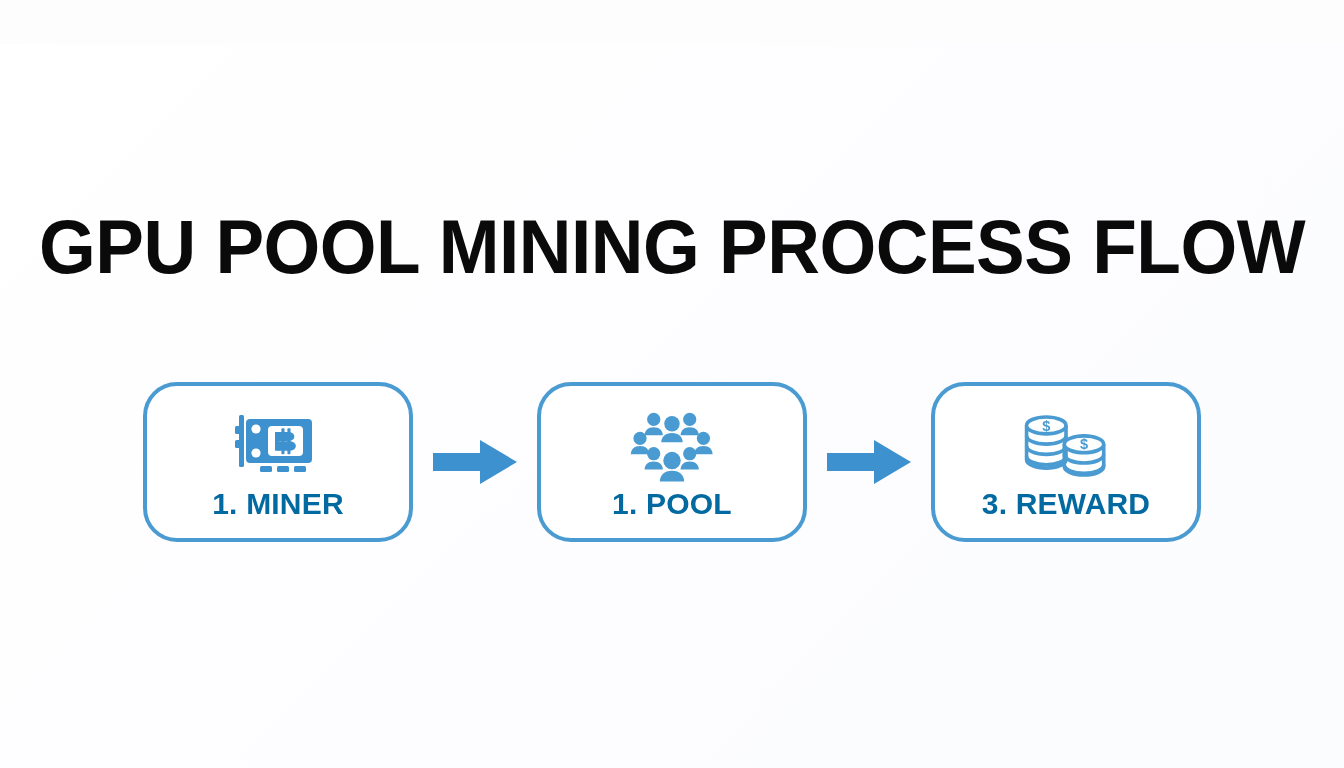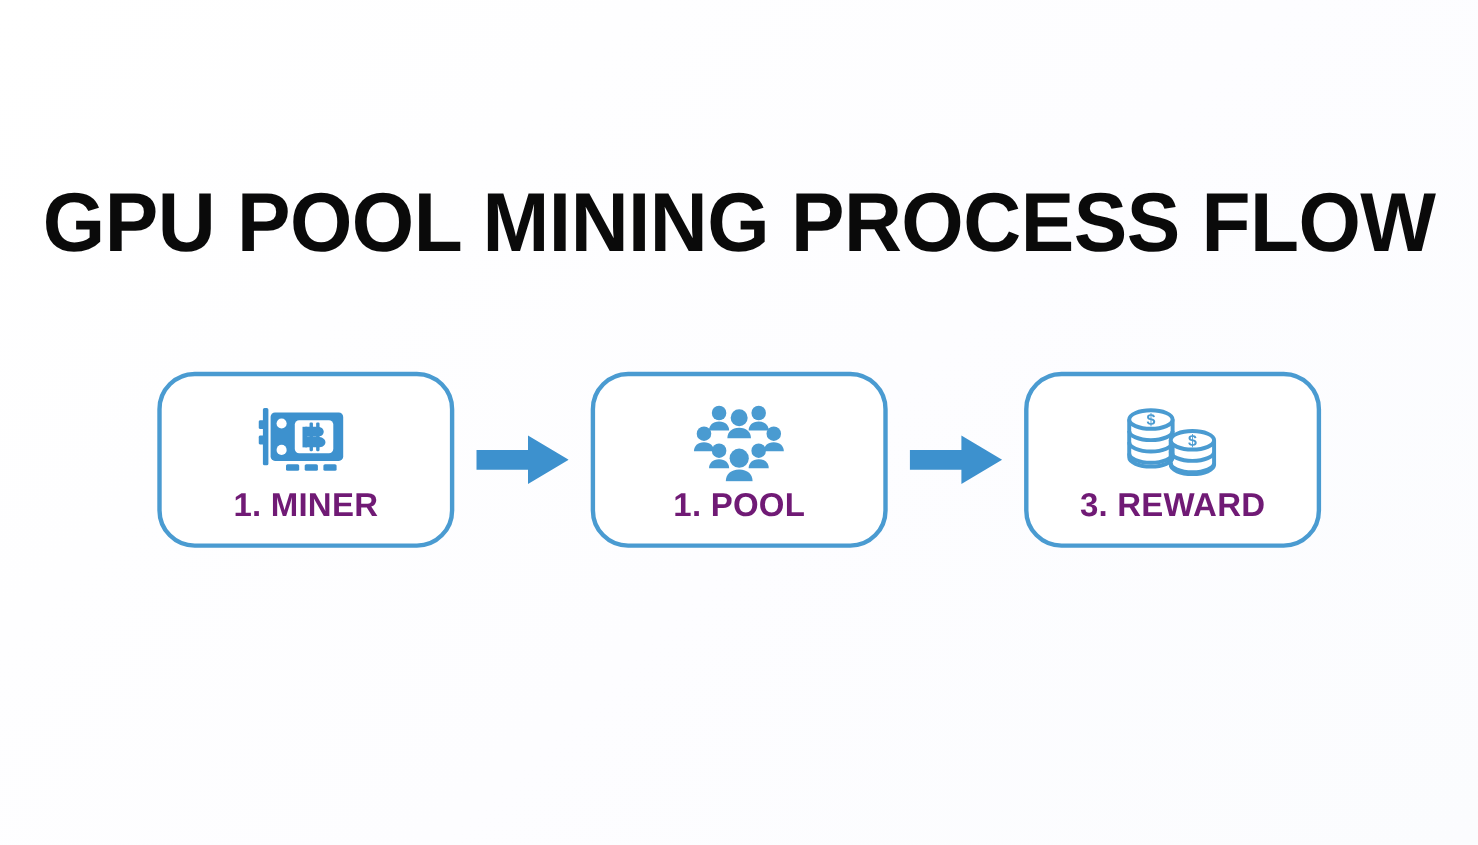--- a/index.html
+++ b/index.html
@@ -12,20 +12,21 @@
     background: #fdfdfe;
     font-family: "Liberation Sans", sans-serif;
     overflow: hidden;
     position: relative;
   }
 
   .slide {
     position: absolute;
     inset: 0;
     background: linear-gradient(135deg, #ffffff 0%, #fdfdff 55%, #fbfcfe 100%);
+    margin-top: 44px;
   }
 
   
   .title {
     position: absolute;
     left: 0;
     right: 0;
     top: 165px;
     text-align: center;
     font-family: "Liberation Sans", sans-serif;
@@ -70,21 +71,21 @@
     align-items: center;
     justify-content: center;
     margin-bottom: 4px;
   }
 
   .card-label {
     font-family: "Liberation Sans", sans-serif;
     font-weight: 700;
     font-size: 30px;
     letter-spacing: 0.2px;
-    color: #701a75;
+    color: #0369a1;
     white-space: nowrap;
   }
 
   
   .arrow {
     width: 124px;
     display: flex;
     align-items: center;
     justify-content: center;
   }

